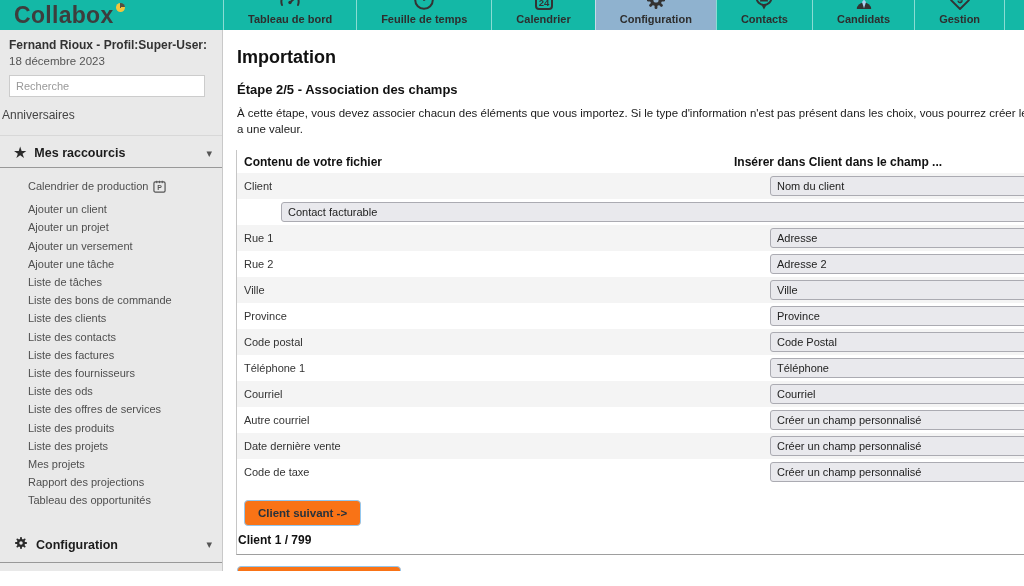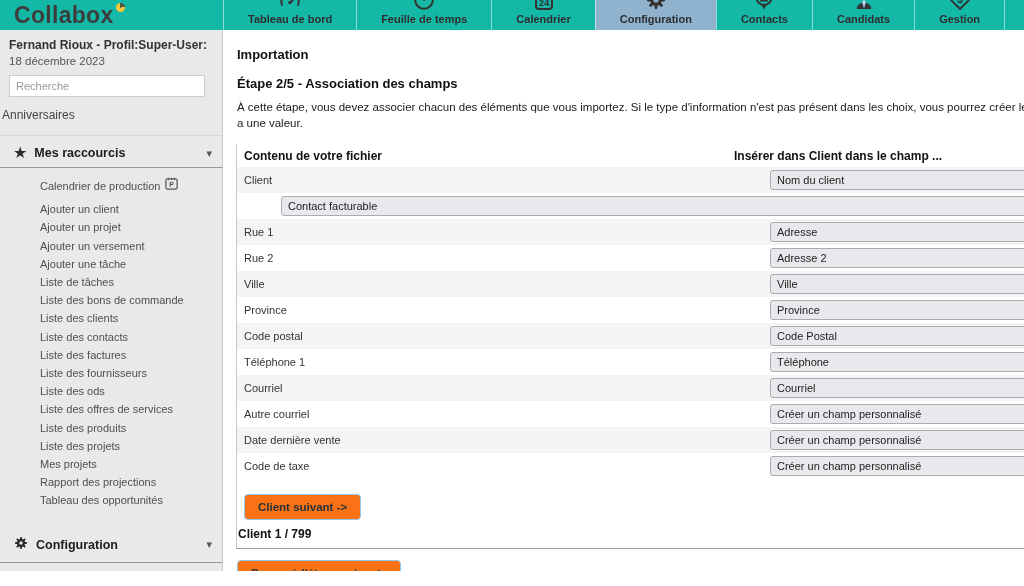--- a/index.html
+++ b/index.html
@@ -34,28 +34,28 @@
   .search-input::placeholder { color:#999; }
   .anniv { font-size:12px; color:#444; margin:11px 0 0 2px; cursor:pointer; }
   .side-divider { border-top:1px solid #d8d8d8; margin-top:13px; }
   .section-header { position:relative; display:flex; align-items:center; gap:7px;
     padding:10px 10px 7px 13px; border-bottom:1px solid #999; cursor:pointer; }
   .section-title { font-size:12.5px; font-weight:bold; color:#1c1c1c; }
   .section-caret { position:absolute; right:10px; color:#555; font-size:11px; }
   .star-glyph { font-size:16px; color:#2b2b2b; line-height:14px; }
   .side-list { padding:9px 0 0 28px; }
   .side-item { font-size:11px; color:#4f4f4f; line-height:18.2px; cursor:pointer;
-    white-space:nowrap; display:flex; gap:5px;margin-left:12px; }
+    white-space:nowrap; display:flex; align-items:center; gap:5px; }
   .side-item.first { margin-bottom:5px; }
   .config-section { margin-top:15px; }
   .config-list { padding-top:7px; }
   .config-list .side-item { line-height:19.5px; font-size:11.5px; }
 
   
-  .page-title { font-size:13px; font-weight:bold; color:#111; margin:4px 0 0 1px; }
+  .page-title { font-size:18px; font-weight:bold; color:#111; margin:4px 0 0 1px; }
   .step-title { font-size:13px; font-weight:bold; color:#111; margin:14px 0 0 1px; }
   .desc { font-size:11.5px; color:#1a1a1a; margin:8px 0 0 1px; line-height:1.4; }
   .desc .line { display:block; white-space:nowrap; overflow:hidden; }
   .panel { margin-top:13px; border-left:1px solid #c6c6c6; border-bottom:1px solid #9e9e9e; padding-bottom:2px; }
   .thead { display:flex; align-items:center; height:23px; font-size:12px; font-weight:bold; color:#111; }
   .c1 { width:489px; padding-left:7px; }
   .c2 { flex:1;padding-left:8px; }
   .trow { display:flex; align-items:center; height:26px; font-size:11px; color:#333; }
   .trows .trow:nth-child(odd) { background:#f4f4f4; }
   .select-wrap { position:relative; width:170px;margin-left:36px; }

